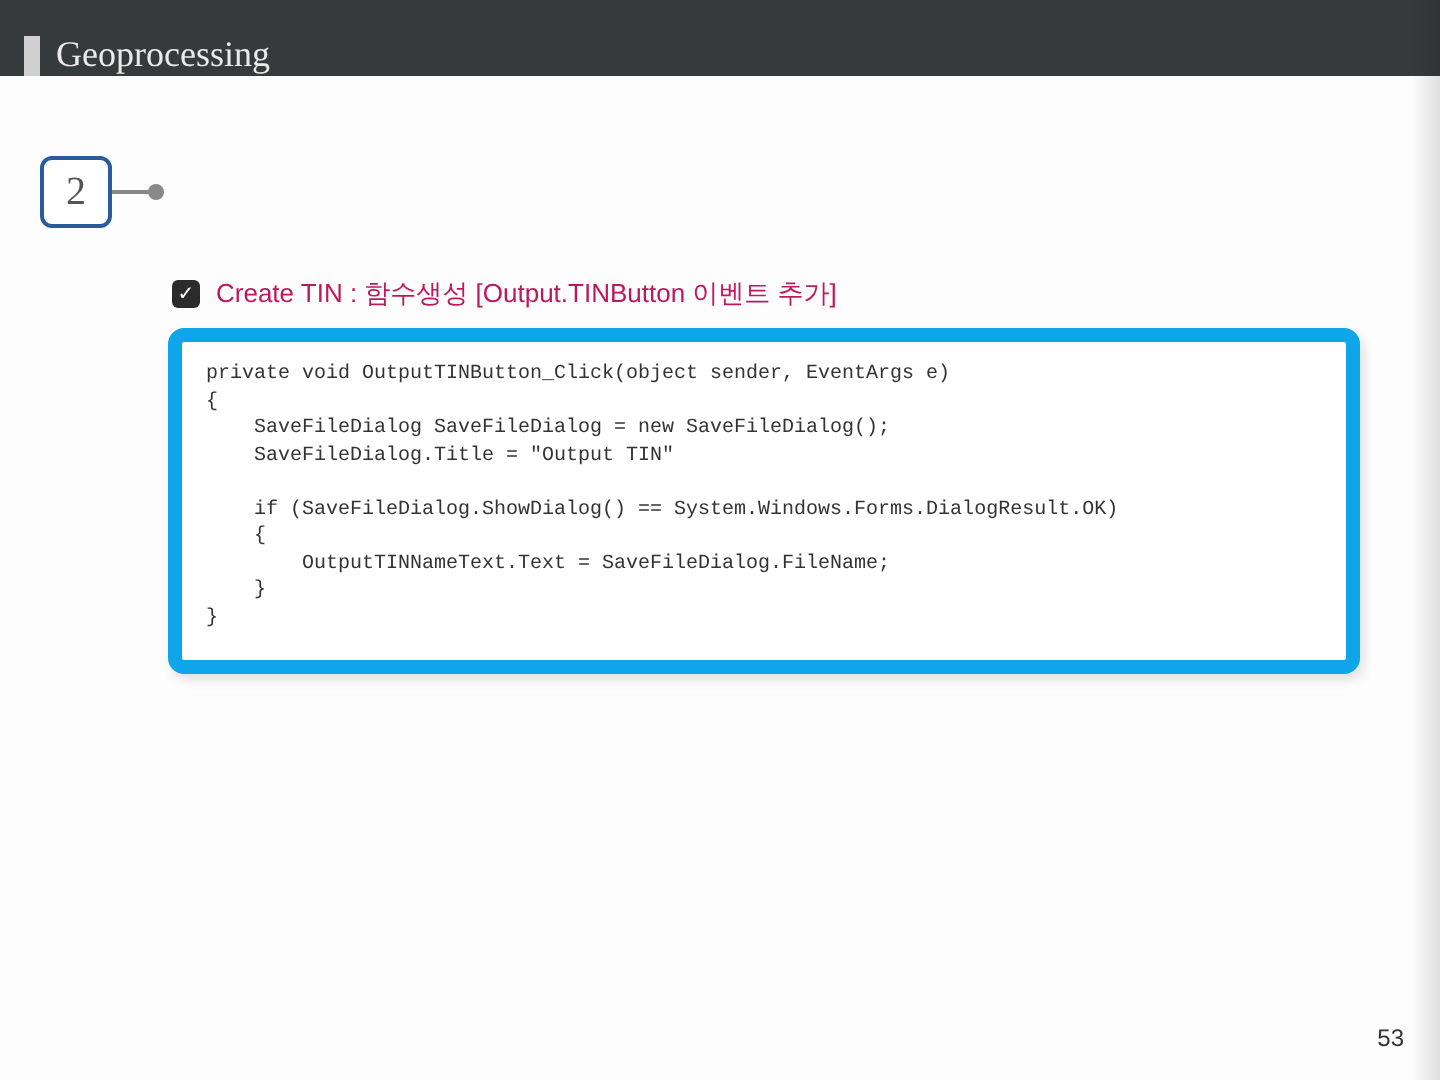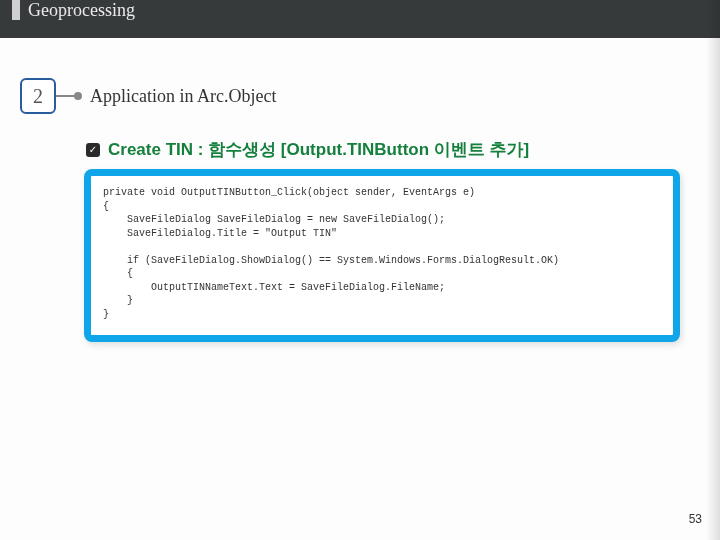--- a/index.html
+++ b/index.html
@@ -8,21 +8,21 @@
     height: 540px;
     background: #fdfdfd;
     font-family: Arial, sans-serif;
     position: relative;
     overflow: hidden;
   }
   .header-bar {
     height: 38px;
     background: #373a3b;
     display: flex;
-    align-items: flex-start;
+    align-items: flex-end;
   }
   .header-bullet {
     width: 8px;
     height: 20px;
     background: #d0d0d0;
     margin-left: 12px;
     margin-right: 8px;
   }
   .header-title {
     color: #eaeaea;
@@ -82,23 +82,22 @@
     background: #2b2b2b;
     border-radius: 3px;
     color: #fff;
     font-size: 10px;
     display: flex;
     align-items: center;
     justify-content: center;
     margin-right: 8px;
   }
   .sub-text {
-    font-size: 17px;
-    color: #15803d;
-    font-weight: bold;
+    font-size: 13px;
+    color: #be185d;
   }
   .code-card {
     margin: 8px 40px 0 84px;
     background: #fff;
     border: 7px solid #0ea5e9;
     border-radius: 8px;
     box-shadow: 2px 3px 6px rgba(0,0,0,0.12);
     padding: 10px 12px 14px 12px;
     font-family: "Courier New", monospace;
     font-size: 10px;
@@ -127,21 +126,20 @@
 <body>
 
 <div class="header-bar">
   <div class="header-bullet"></div>
   <div class="header-title">Geoprocessing</div>
 </div>
 
 <div class="section-row">
   <div class="num-box">2</div>
   <div class="connector"></div>
-  <div class="section-title">Application in Arc.Object</div>
 </div>
 
 <div class="sub-row">
   <div class="check-badge">✓</div>
   <div class="sub-text">Create TIN : 함수생성 [Output.TINButton 이벤트 추가]</div>
 </div>
 
 <div class="code-card">private void OutputTINButton_Click(object sender, EventArgs e)
 {
     SaveFileDialog SaveFileDialog = new SaveFileDialog();

